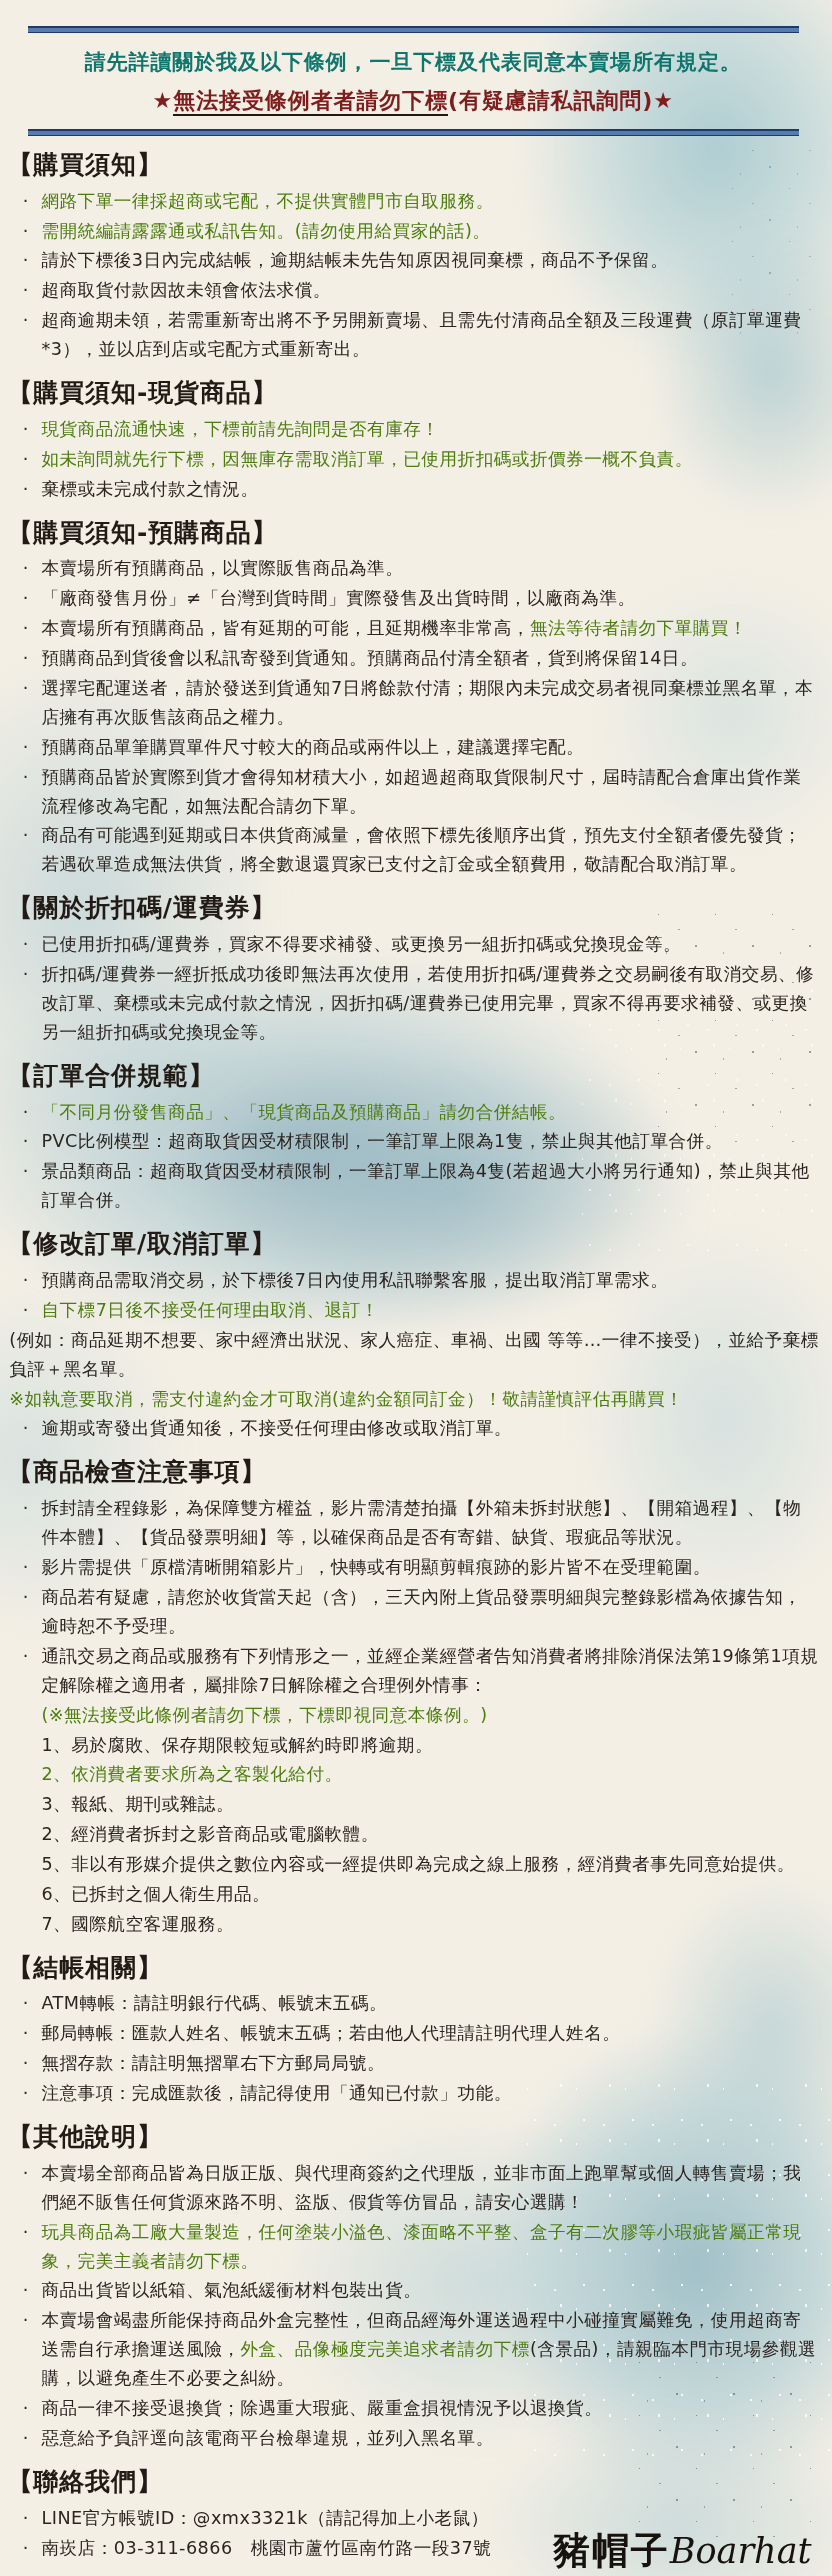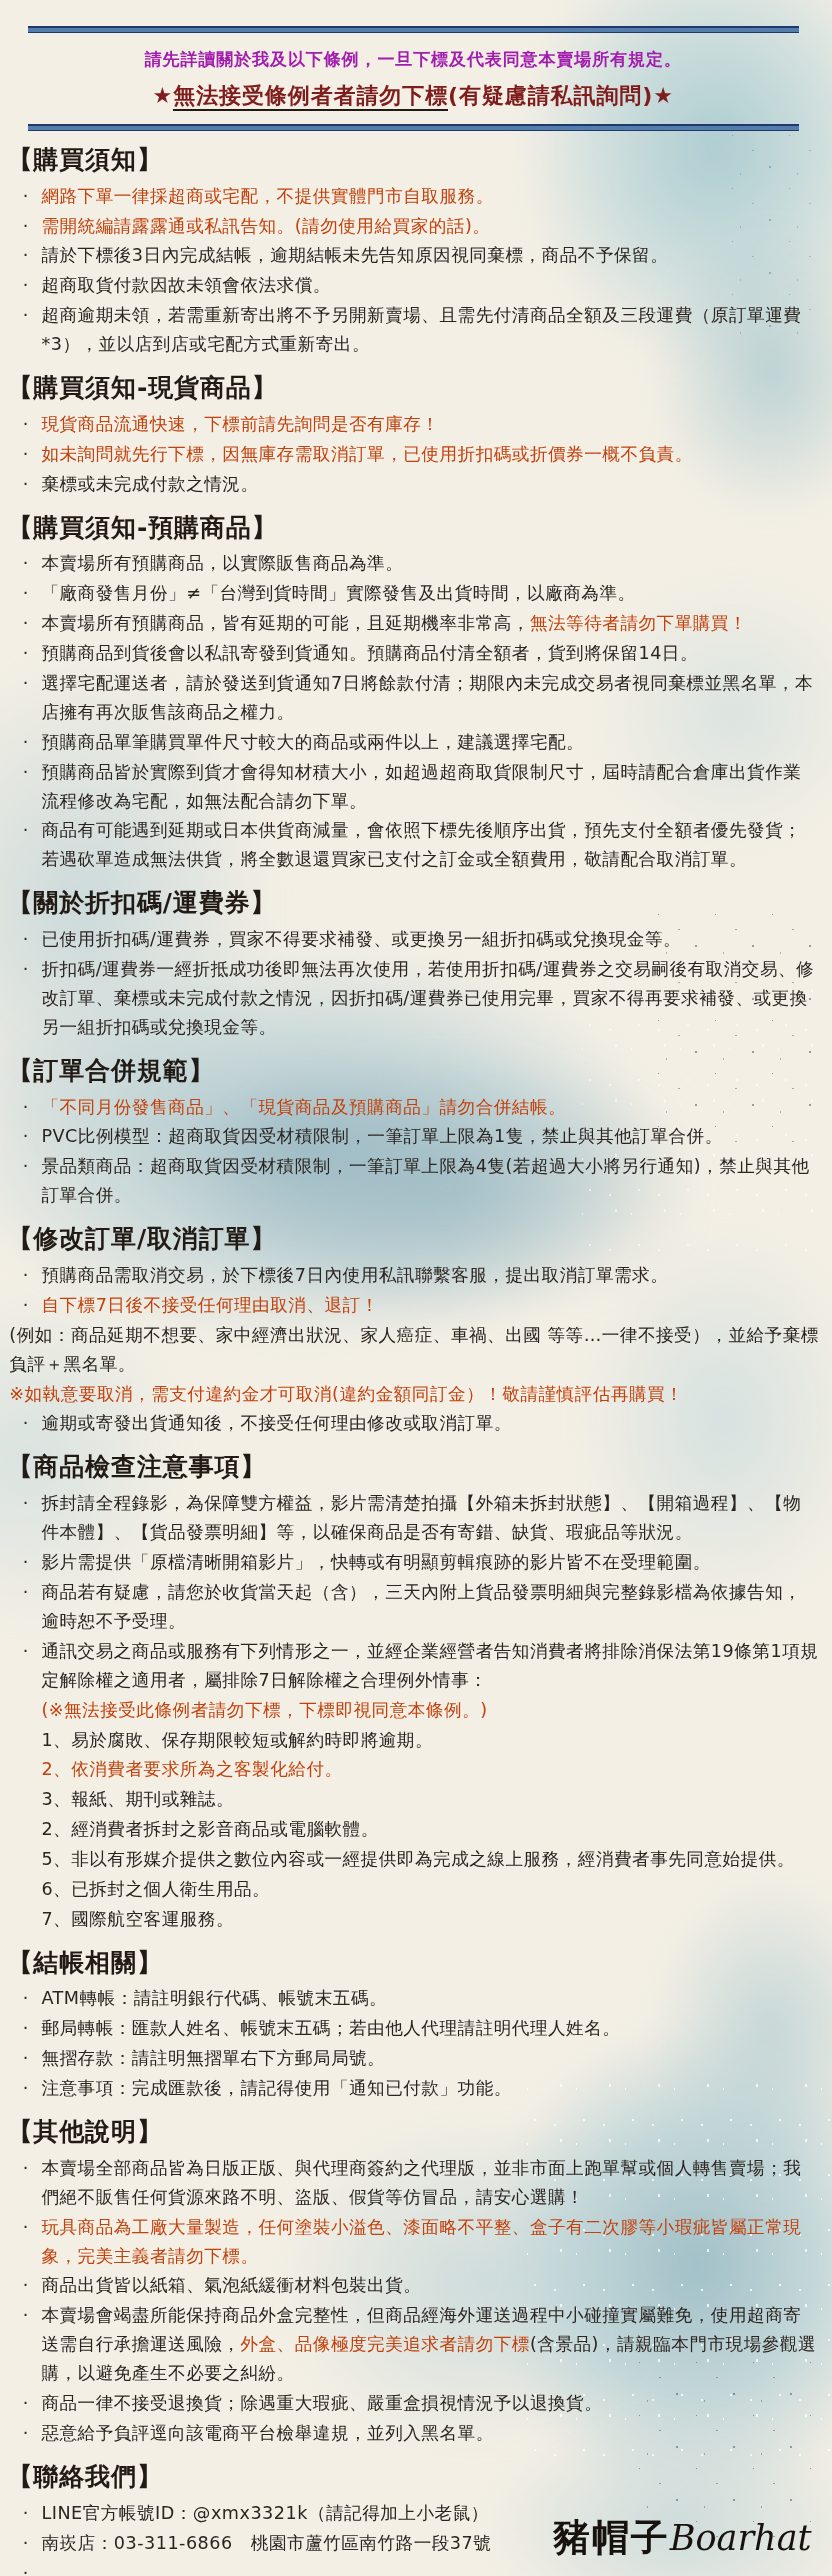--- a/index.html
+++ b/index.html
@@ -60,39 +60,39 @@
     background-size:57px 53px;}
   .d-1{left:650px;top:909px;width:176px;height:241px;}
   .d-2{left:631px;top:2357px;width:186px;height:186px;}
   .d-3{left:724px;top:130px;width:102px;height:204px;opacity:.6;}
 
   
   .content{position:relative;z-index:2;padding:0 13px 0 7.4px;}
   .top-notice{margin:26px 0 5.6px 0;text-align:center;}
   .rule{height:7.4px;margin:0 20.4px;
     background:linear-gradient(to bottom,#20396a 0 1.9px,#527dac 1.9px 5.6px,#20396a 5.6px 7.4px);}
-  .notice-red{margin:15px 0 9.3px 0;font-size:17px;font-weight:bold;color:#a21caf;letter-spacing:0.9px;}
+  .notice-red{margin:15px 0 9.3px 0;font-size:21px;font-weight:bold;color:#0f766e;letter-spacing:0.9px;}
   .notice-black{margin:5.6px 0 13px 0;font-size:22px;font-weight:bold;color:#7f1d1d;letter-spacing:0.9px;}
   .notice-black .u{border-bottom:2.3px solid #201914;padding-bottom:0.9px;}
 
   h2.sec-title{
     font-size:25px;line-height:32px;font-weight:bold;color:#221b15;
     margin:13px 0 5.6px 0;letter-spacing:0.9px;
   }
   p.item{margin:0 0 0.9px 0;font-size:17.6px;line-height:29px;letter-spacing:0.5px;}
   p.bullet{padding-left:34px;text-indent:-18.6px;}
   p.bullet::before{content:"‧";display:inline-block;width:18.6px;text-indent:0;color:inherit;}
   p.plain{padding-left:1.9px;}
   p.sub{padding-left:34px;}
   p.num{padding-left:34px;}
   .seg-black{color:#2b2420;}
-  .seg-red{color:#c2410c;}
+  .seg-red{color:#4d7c0f;}
 
   .footer-logo{
-    position:absolute;right:20.4px;bottom:13px;z-index:3;color:#17120d;white-space:nowrap;
+    position:absolute;right:20.4px;bottom:0;z-index:3;color:#17120d;white-space:nowrap;
   }
   .logo-zh{font-size:37px;font-weight:900;letter-spacing:1.9px;font-family:"DejaVu Sans",sans-serif;}
   .logo-en{font-size:35px;font-style:italic;font-family:"DejaVu Serif","Liberation Serif",serif;}
 </style>
 </head>
 <body>
 
 <div class="page">
 
   <div class="bg">

